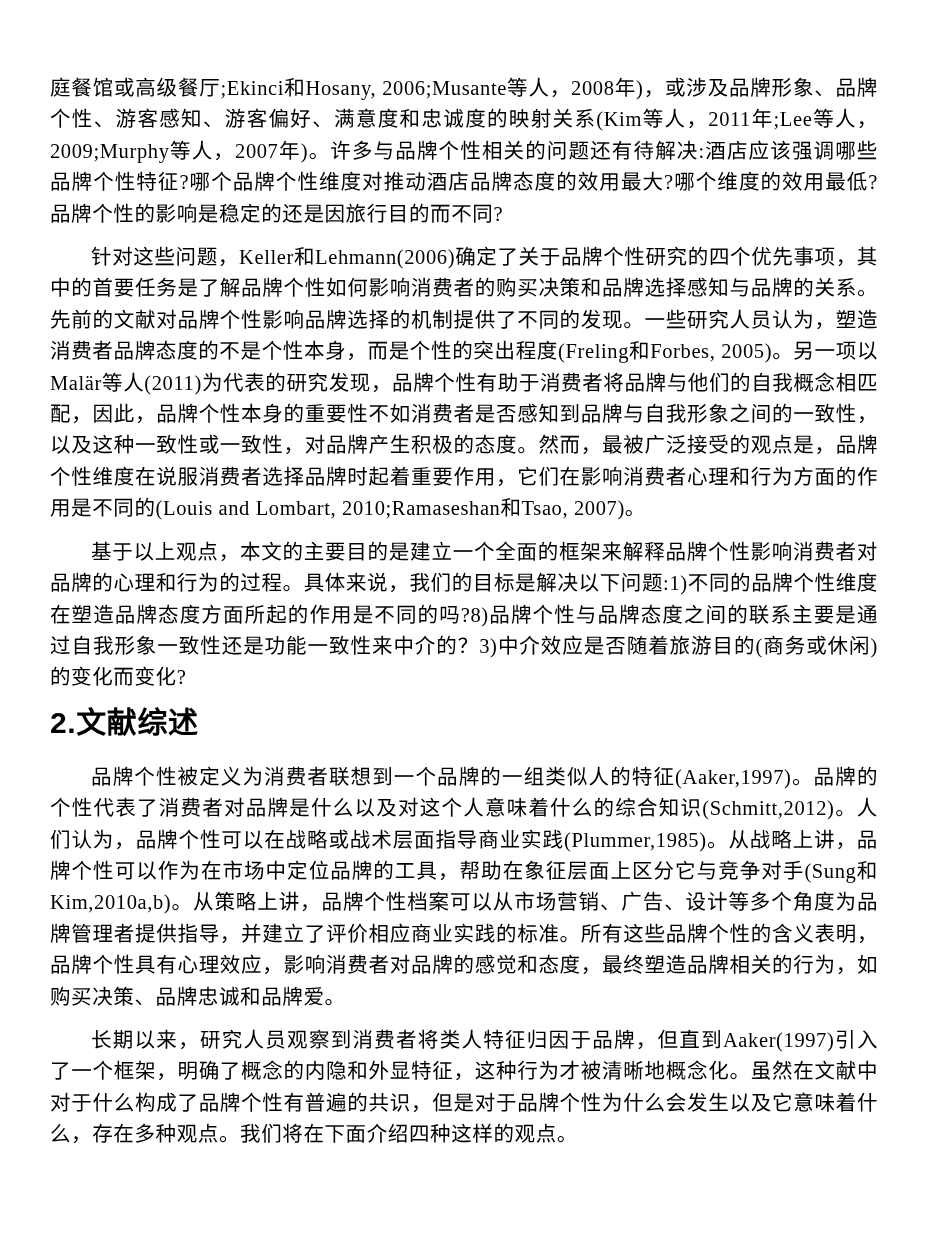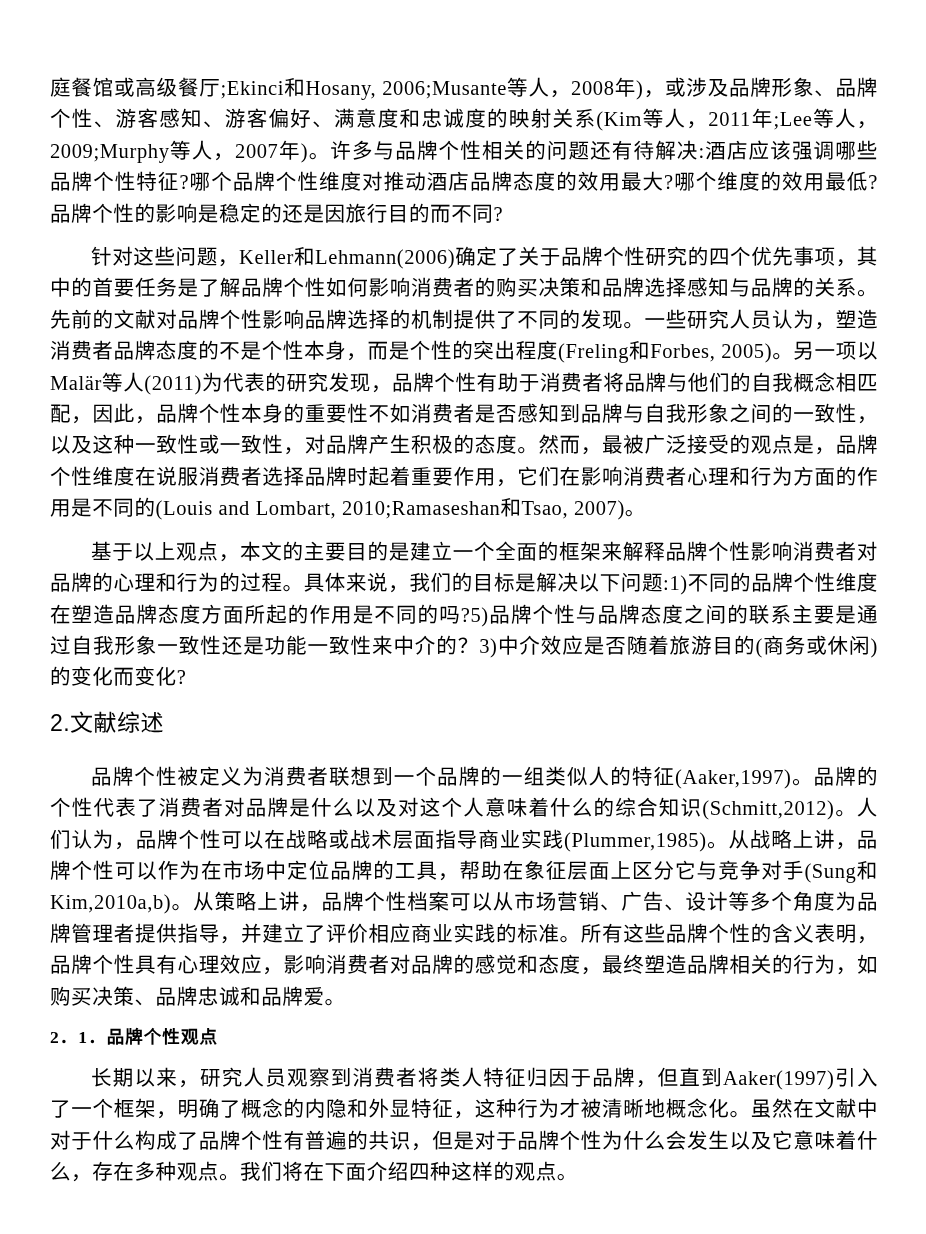--- a/index.html
+++ b/index.html
@@ -25,22 +25,22 @@
   .para {
     margin: 0 0 12px 0;
     text-align: justify;
     text-indent: 2em;
   }
   .para.continuation {
     text-indent: 0;
   }
   .heading-1 {
     font-family: "Liberation Sans", "DejaVu Sans", sans-serif;
-    font-size: 23px;
-    font-weight: normal;
+    font-size: 30px;
+    font-weight: bold;
     line-height: 30px;
     margin: 14px 0 24px 0;
     letter-spacing: 0.02em;
   }
   .heading-2 {
     font-family: "Liberation Serif", "DejaVu Serif", serif;
     font-size: 17.5px;
     font-weight: bold;
     line-height: 24px;
     margin: 6px 0 14px 0;
@@ -49,24 +49,23 @@
 </style>
 </head>
 <body>
 
 <div class="page">
 
   <p class="para continuation">庭餐馆或高级餐厅;Ekinci和Hosany, 2006;Musante等人，2008年)，或涉及品牌形象、品牌个性、游客感知、游客偏好、满意度和忠诚度的映射关系(Kim等人，2011年;Lee等人，2009;Murphy等人，2007年)。许多与品牌个性相关的问题还有待解决:酒店应该强调哪些品牌个性特征?哪个品牌个性维度对推动酒店品牌态度的效用最大?哪个维度的效用最低?品牌个性的影响是稳定的还是因旅行目的而不同?</p>
 
   <p class="para">针对这些问题，Keller和Lehmann(2006)确定了关于品牌个性研究的四个优先事项，其中的首要任务是了解品牌个性如何影响消费者的购买决策和品牌选择感知与品牌的关系。先前的文献对品牌个性影响品牌选择的机制提供了不同的发现。一些研究人员认为，塑造消费者品牌态度的不是个性本身，而是个性的突出程度(Freling和Forbes, 2005)。另一项以Malär等人(2011)为代表的研究发现，品牌个性有助于消费者将品牌与他们的自我概念相匹配，因此，品牌个性本身的重要性不如消费者是否感知到品牌与自我形象之间的一致性，以及这种一致性或一致性，对品牌产生积极的态度。然而，最被广泛接受的观点是，品牌个性维度在说服消费者选择品牌时起着重要作用，它们在影响消费者心理和行为方面的作用是不同的(Louis and Lombart, 2010;Ramaseshan和Tsao, 2007)。</p>
 
-  <p class="para">基于以上观点，本文的主要目的是建立一个全面的框架来解释品牌个性影响消费者对品牌的心理和行为的过程。具体来说，我们的目标是解决以下问题:1)不同的品牌个性维度在塑造品牌态度方面所起的作用是不同的吗?5)品牌个性与品牌态度之间的联系主要是通过自我形象一致性还是功能一致性来中介的？3)中介效应是否随着旅游目的(商务或休闲)的变化而变化?</p>
+  <p class="para">基于以上观点，本文的主要目的是建立一个全面的框架来解释品牌个性影响消费者对品牌的心理和行为的过程。具体来说，我们的目标是解决以下问题:1)不同的品牌个性维度在塑造品牌态度方面所起的作用是不同的吗?8)品牌个性与品牌态度之间的联系主要是通过自我形象一致性还是功能一致性来中介的？3)中介效应是否随着旅游目的(商务或休闲)的变化而变化?</p>
 
 
   <h2 class="heading-1">2.文献综述</h2>
 
   <p class="para">品牌个性被定义为消费者联想到一个品牌的一组类似人的特征(Aaker,1997)。品牌的个性代表了消费者对品牌是什么以及对这个人意味着什么的综合知识(Schmitt,2012)。人们认为，品牌个性可以在战略或战术层面指导商业实践(Plummer,1985)。从战略上讲，品牌个性可以作为在市场中定位品牌的工具，帮助在象征层面上区分它与竞争对手(Sung和Kim,2010a,b)。从策略上讲，品牌个性档案可以从市场营销、广告、设计等多个角度为品牌管理者提供指导，并建立了评价相应商业实践的标准。所有这些品牌个性的含义表明，品牌个性具有心理效应，影响消费者对品牌的感觉和态度，最终塑造品牌相关的行为，如购买决策、品牌忠诚和品牌爱。</p>
 
-  <h3 class="heading-2">2．1．品牌个性观点</h3>
 
   <p class="para">长期以来，研究人员观察到消费者将类人特征归因于品牌，但直到Aaker(1997)引入了一个框架，明确了概念的内隐和外显特征，这种行为才被清晰地概念化。虽然在文献中对于什么构成了品牌个性有普遍的共识，但是对于品牌个性为什么会发生以及它意味着什么，存在多种观点。我们将在下面介绍四种这样的观点。</p>
 
 </div>
 
 </body></html>

